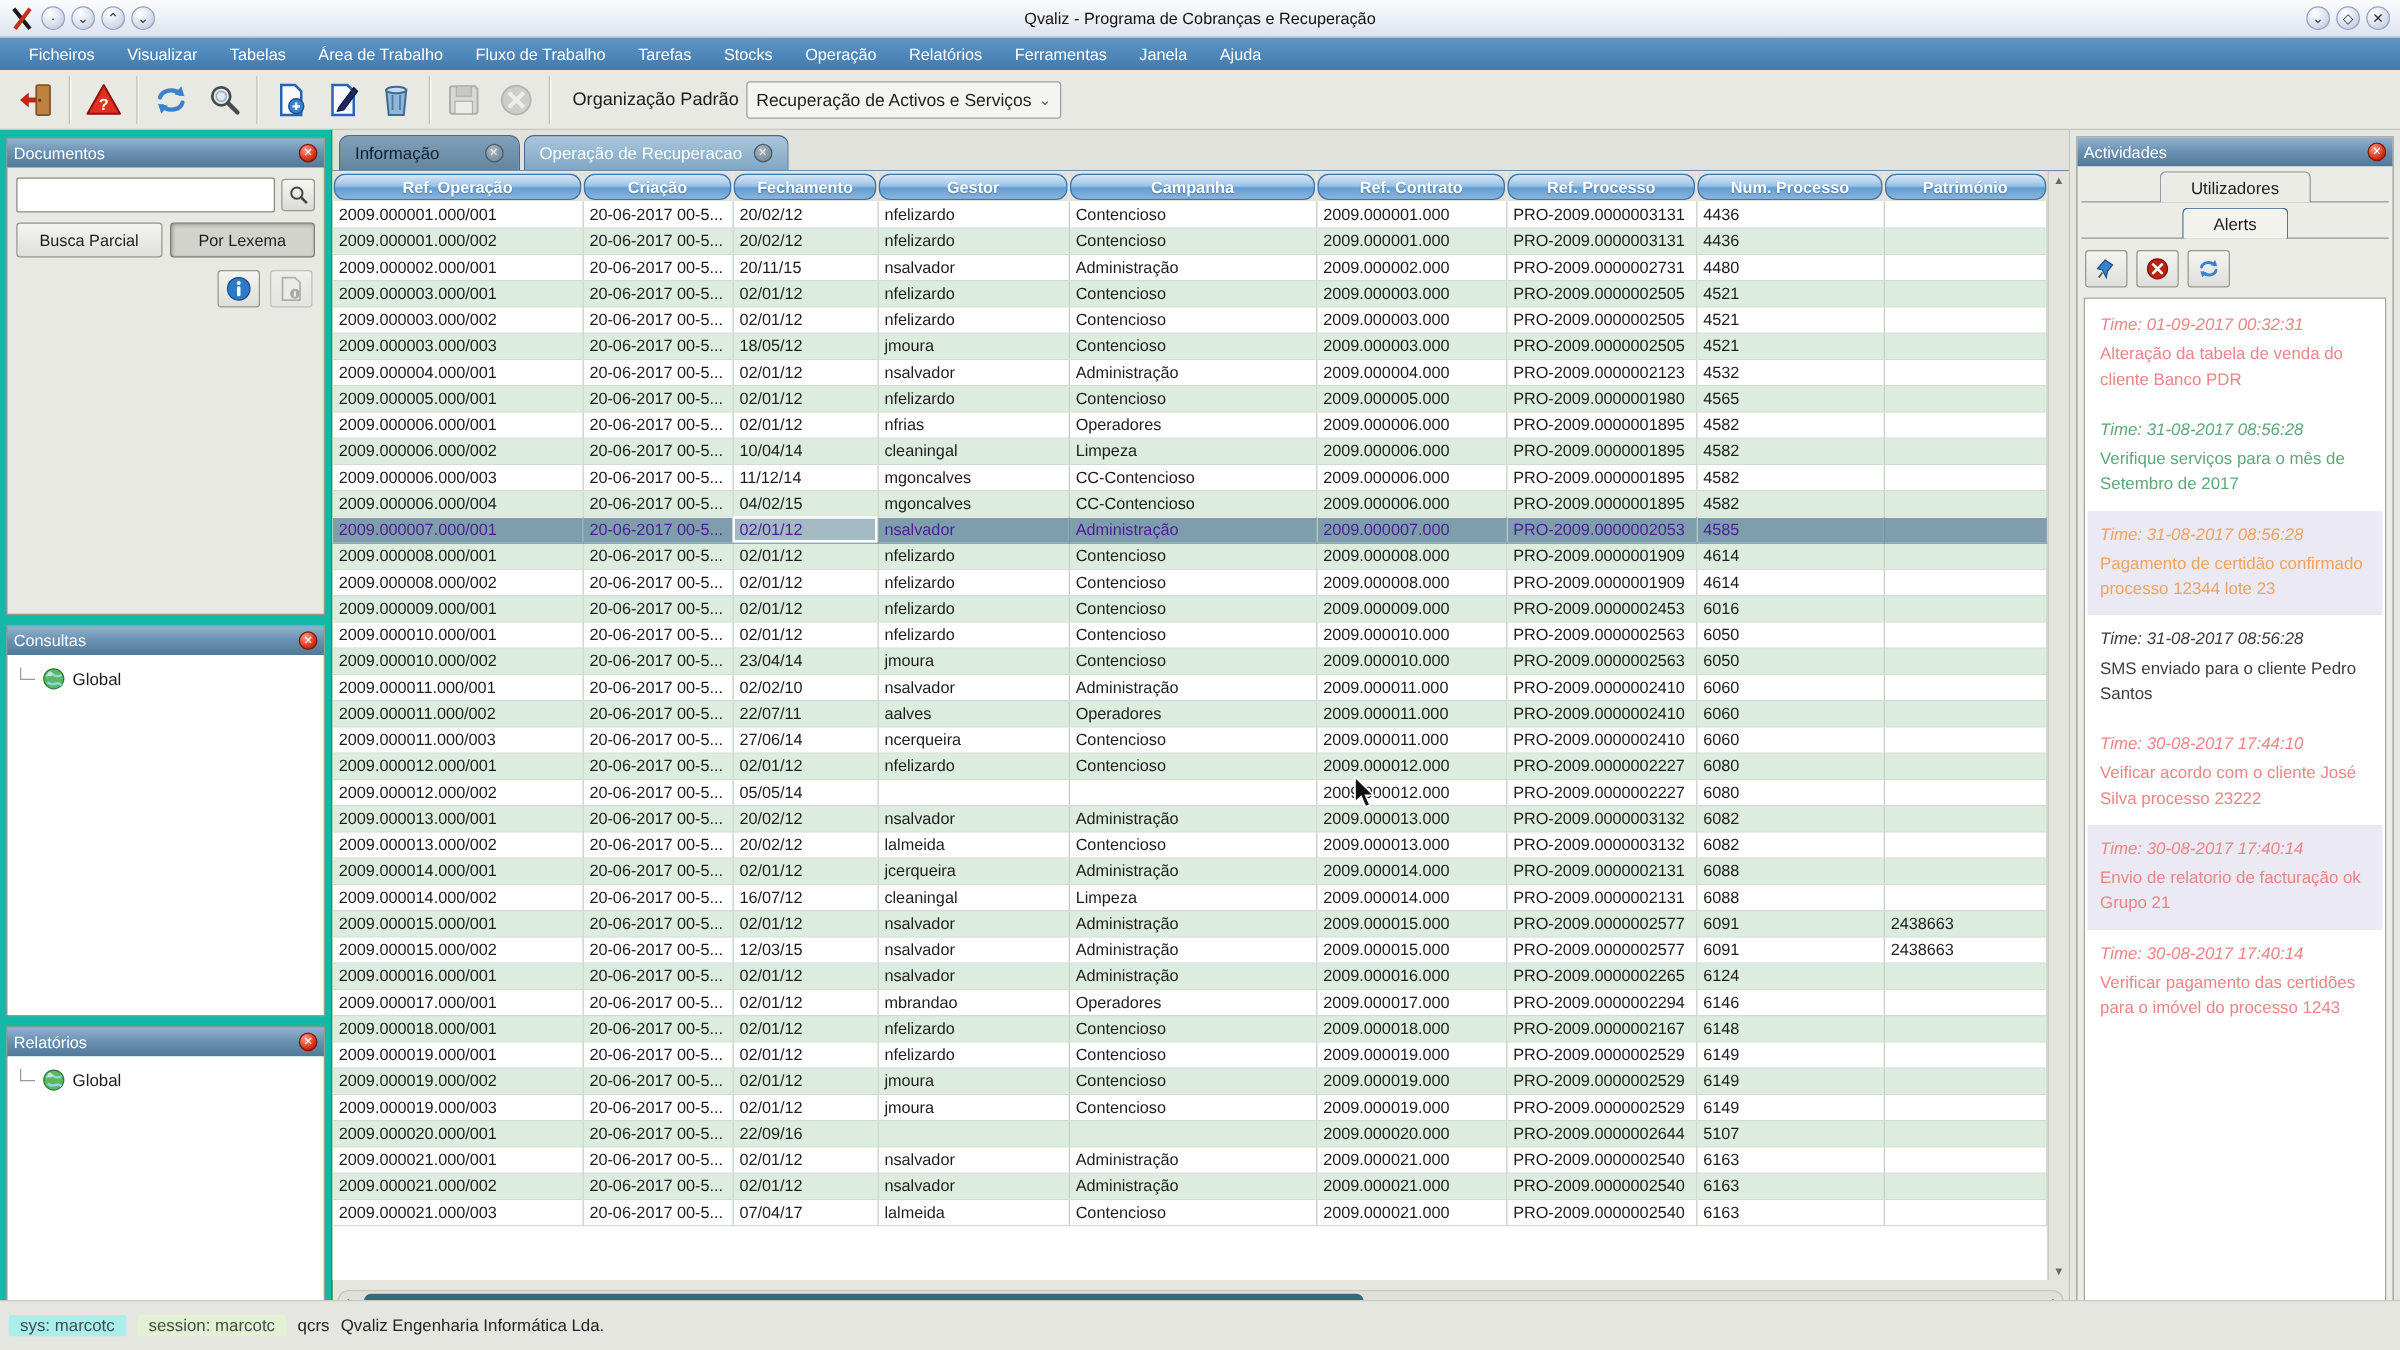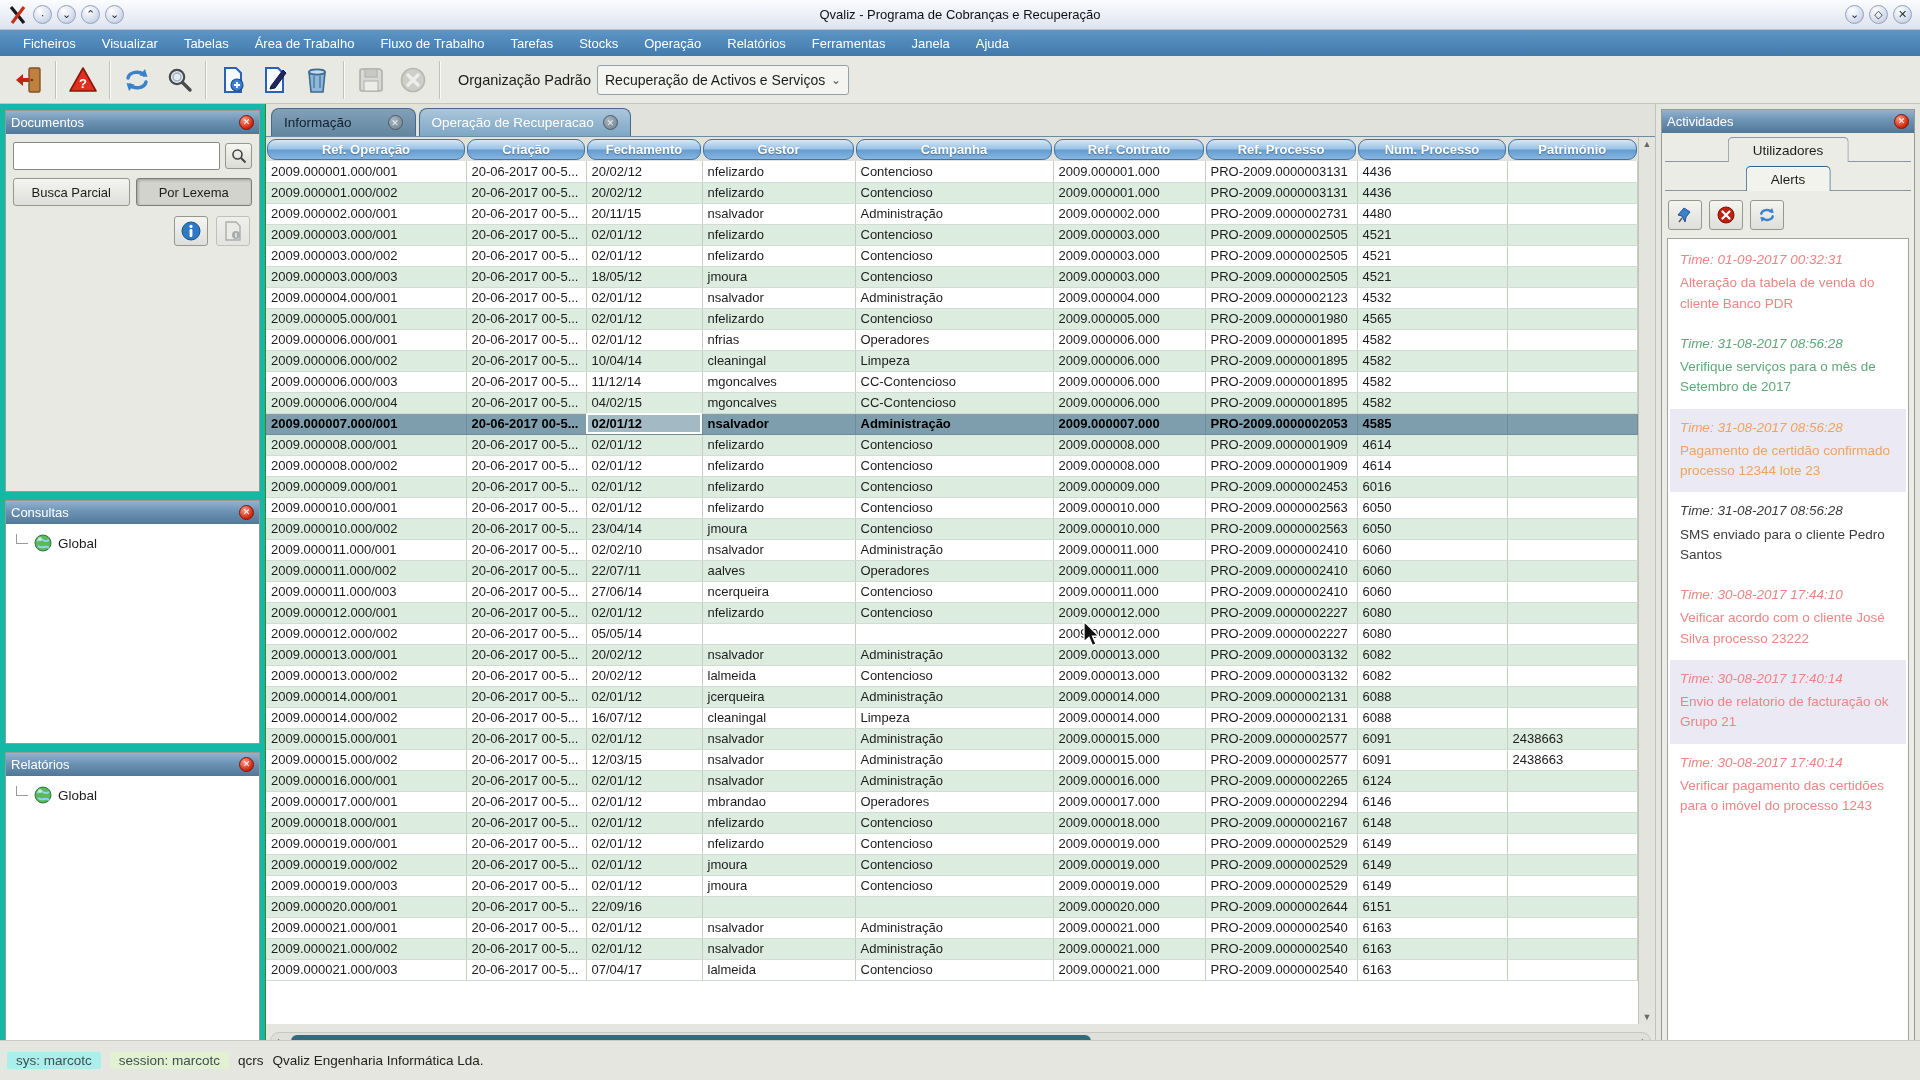--- a/index.html
+++ b/index.html
@@ -78,21 +78,21 @@
   .table-zone{flex:1;display:flex;min-height:0;}
   .grid-wrap{flex:1;min-width:0;overflow:hidden;background:#fff;}
   table.grid{border-collapse:collapse;table-layout:fixed;width:100%;font-size:13px;}
   .grid th{padding:1px 1px;height:24px;background:#e2e2dc;}
   .hdr-pill{height:21px;border-radius:9px;border:1px solid #3f74a6;color:#fff;font-weight:bold;font-size:13px;
     background:linear-gradient(180deg,#d6e7f6 0%,#9dc3e5 45%,#639ed2 55%,#8ab5dd 100%);
     display:flex;align-items:center;justify-content:center;text-shadow:0 1px 1px rgba(20,50,90,.45);white-space:nowrap;overflow:hidden;}
   .grid td{height:21px;padding:0 5px;border-right:1px solid #c3cfc3;border-bottom:1px solid #d2dcd2;
     white-space:nowrap;overflow:hidden;background:#fff;}
   tr.alt td{background:#dcecdf;}
-  tr.selected td{background:#7e9eae;color:#000000;border-right-color:#6d8d9d;border-bottom-color:#6d8d9d;font-weight:bold;}
+  tr.selected td{background:#7e9eae;color:#4c1d95;border-right-color:#6d8d9d;border-bottom-color:#6d8d9d;}
   tr.selected td.focus-cell{background:#a3b9c4;outline:2px solid #fff;outline-offset:-2px;}
 
   .vscroll{width:17px;background:#e4e4de;border-left:1px solid #c2c2ba;display:flex;flex-direction:column;
     justify-content:space-between;align-items:center;padding:2px 0;color:#6a6a64;font-size:9px;}
   .hscroll{height:18px;margin:8px 4px 6px;background:#e0e0da;border:1px solid #c8c8c0;border-radius:9px;
     position:relative;display:flex;align-items:center;justify-content:space-between;padding:0 5px;color:#777770;font-size:12px;flex:0 0 auto;}
   .hthumb{position:absolute;left:20px;width:58%;height:12px;border-radius:6px;background:linear-gradient(180deg,#3f7astroke,#2f6578);
     background:#336b7e;top:2px;}
 
   
@@ -271,21 +271,21 @@
             <svg width="18" height="20" viewBox="0 0 18 20">
               <path d="M2 1 h10 l4 4 v14 h-14 z" fill="#e8ecf2" stroke="#6a7684" stroke-width="1.4"></path>
               <circle cx="12" cy="14" r="4" fill="#2f7ac4"></circle>
               <rect x="11.3" y="12" width="1.4" height="4.4" fill="#fff"></rect>
             </svg>
           </span>
         </div>
       </div>
     </div>
 
-    <div class="panel" style="height:244px;justify-content:space-between;">
+    <div class="panel" style="height:313px;justify-content:space-between;">
       <div class="panel-header">
         <span>Consultas</span>
         <span class="close-btn">✕</span>
       </div>
       <div class="panel-body white">
         <div class="tree-item">
           <span class="tree-elbow"></span>
           <svg width="18" height="18" viewBox="0 0 18 18">
             <circle cx="9" cy="9" r="8" fill="#5cb85c" stroke="#2e7a3e" stroke-width="1"></circle>
             <path d="M3 7 q3 -3 6 -1 q3 2 6 0" fill="none" stroke="#8fd4ea" stroke-width="2"></path>
@@ -760,21 +760,21 @@
                 <td></td>
               </tr>
               <tr class="alt">
                 <td>2009.000020.000/001</td>
                 <td>20-06-2017 00-5...</td>
                 <td>22/09/16</td>
                 <td></td>
                 <td></td>
                 <td>2009.000020.000</td>
                 <td>PRO-2009.0000002644</td>
-                <td>6151</td>
+                <td>5107</td>
                 <td></td>
               </tr>
               <tr>
                 <td>2009.000021.000/001</td>
                 <td>20-06-2017 00-5...</td>
                 <td>02/01/12</td>
                 <td>nsalvador</td>
                 <td>Administração</td>
                 <td>2009.000021.000</td>
                 <td>PRO-2009.0000002540</td>

